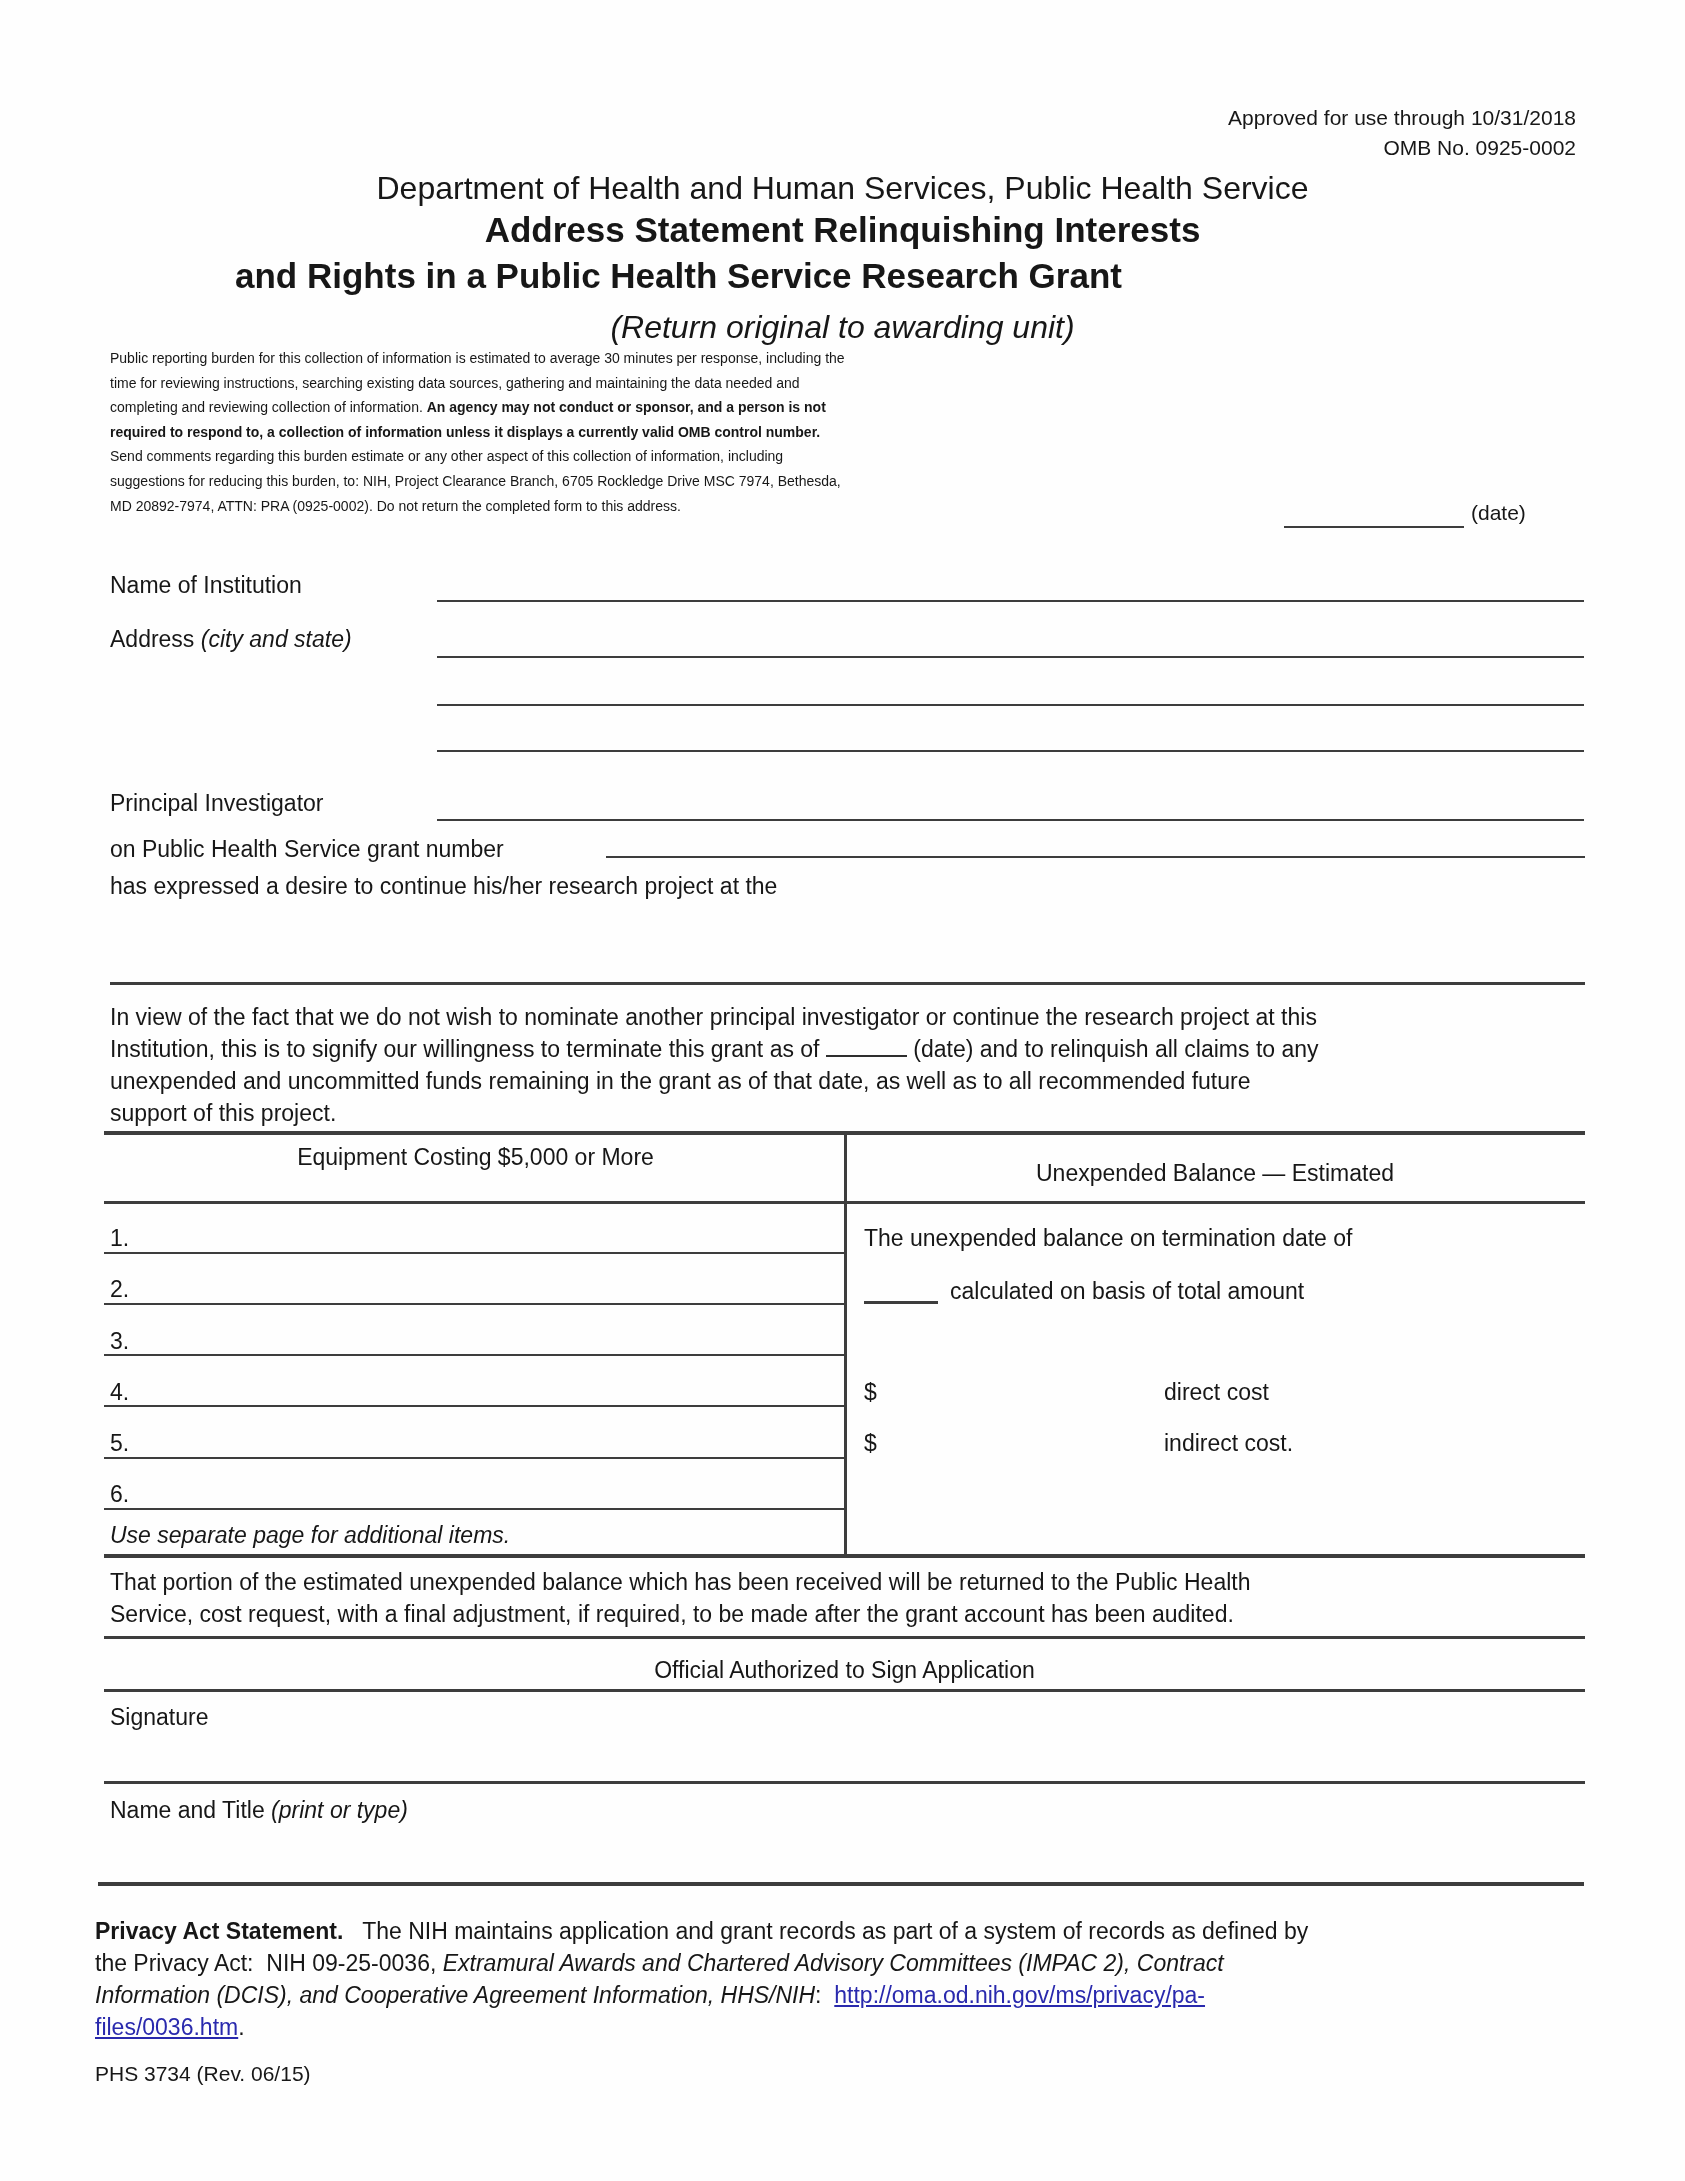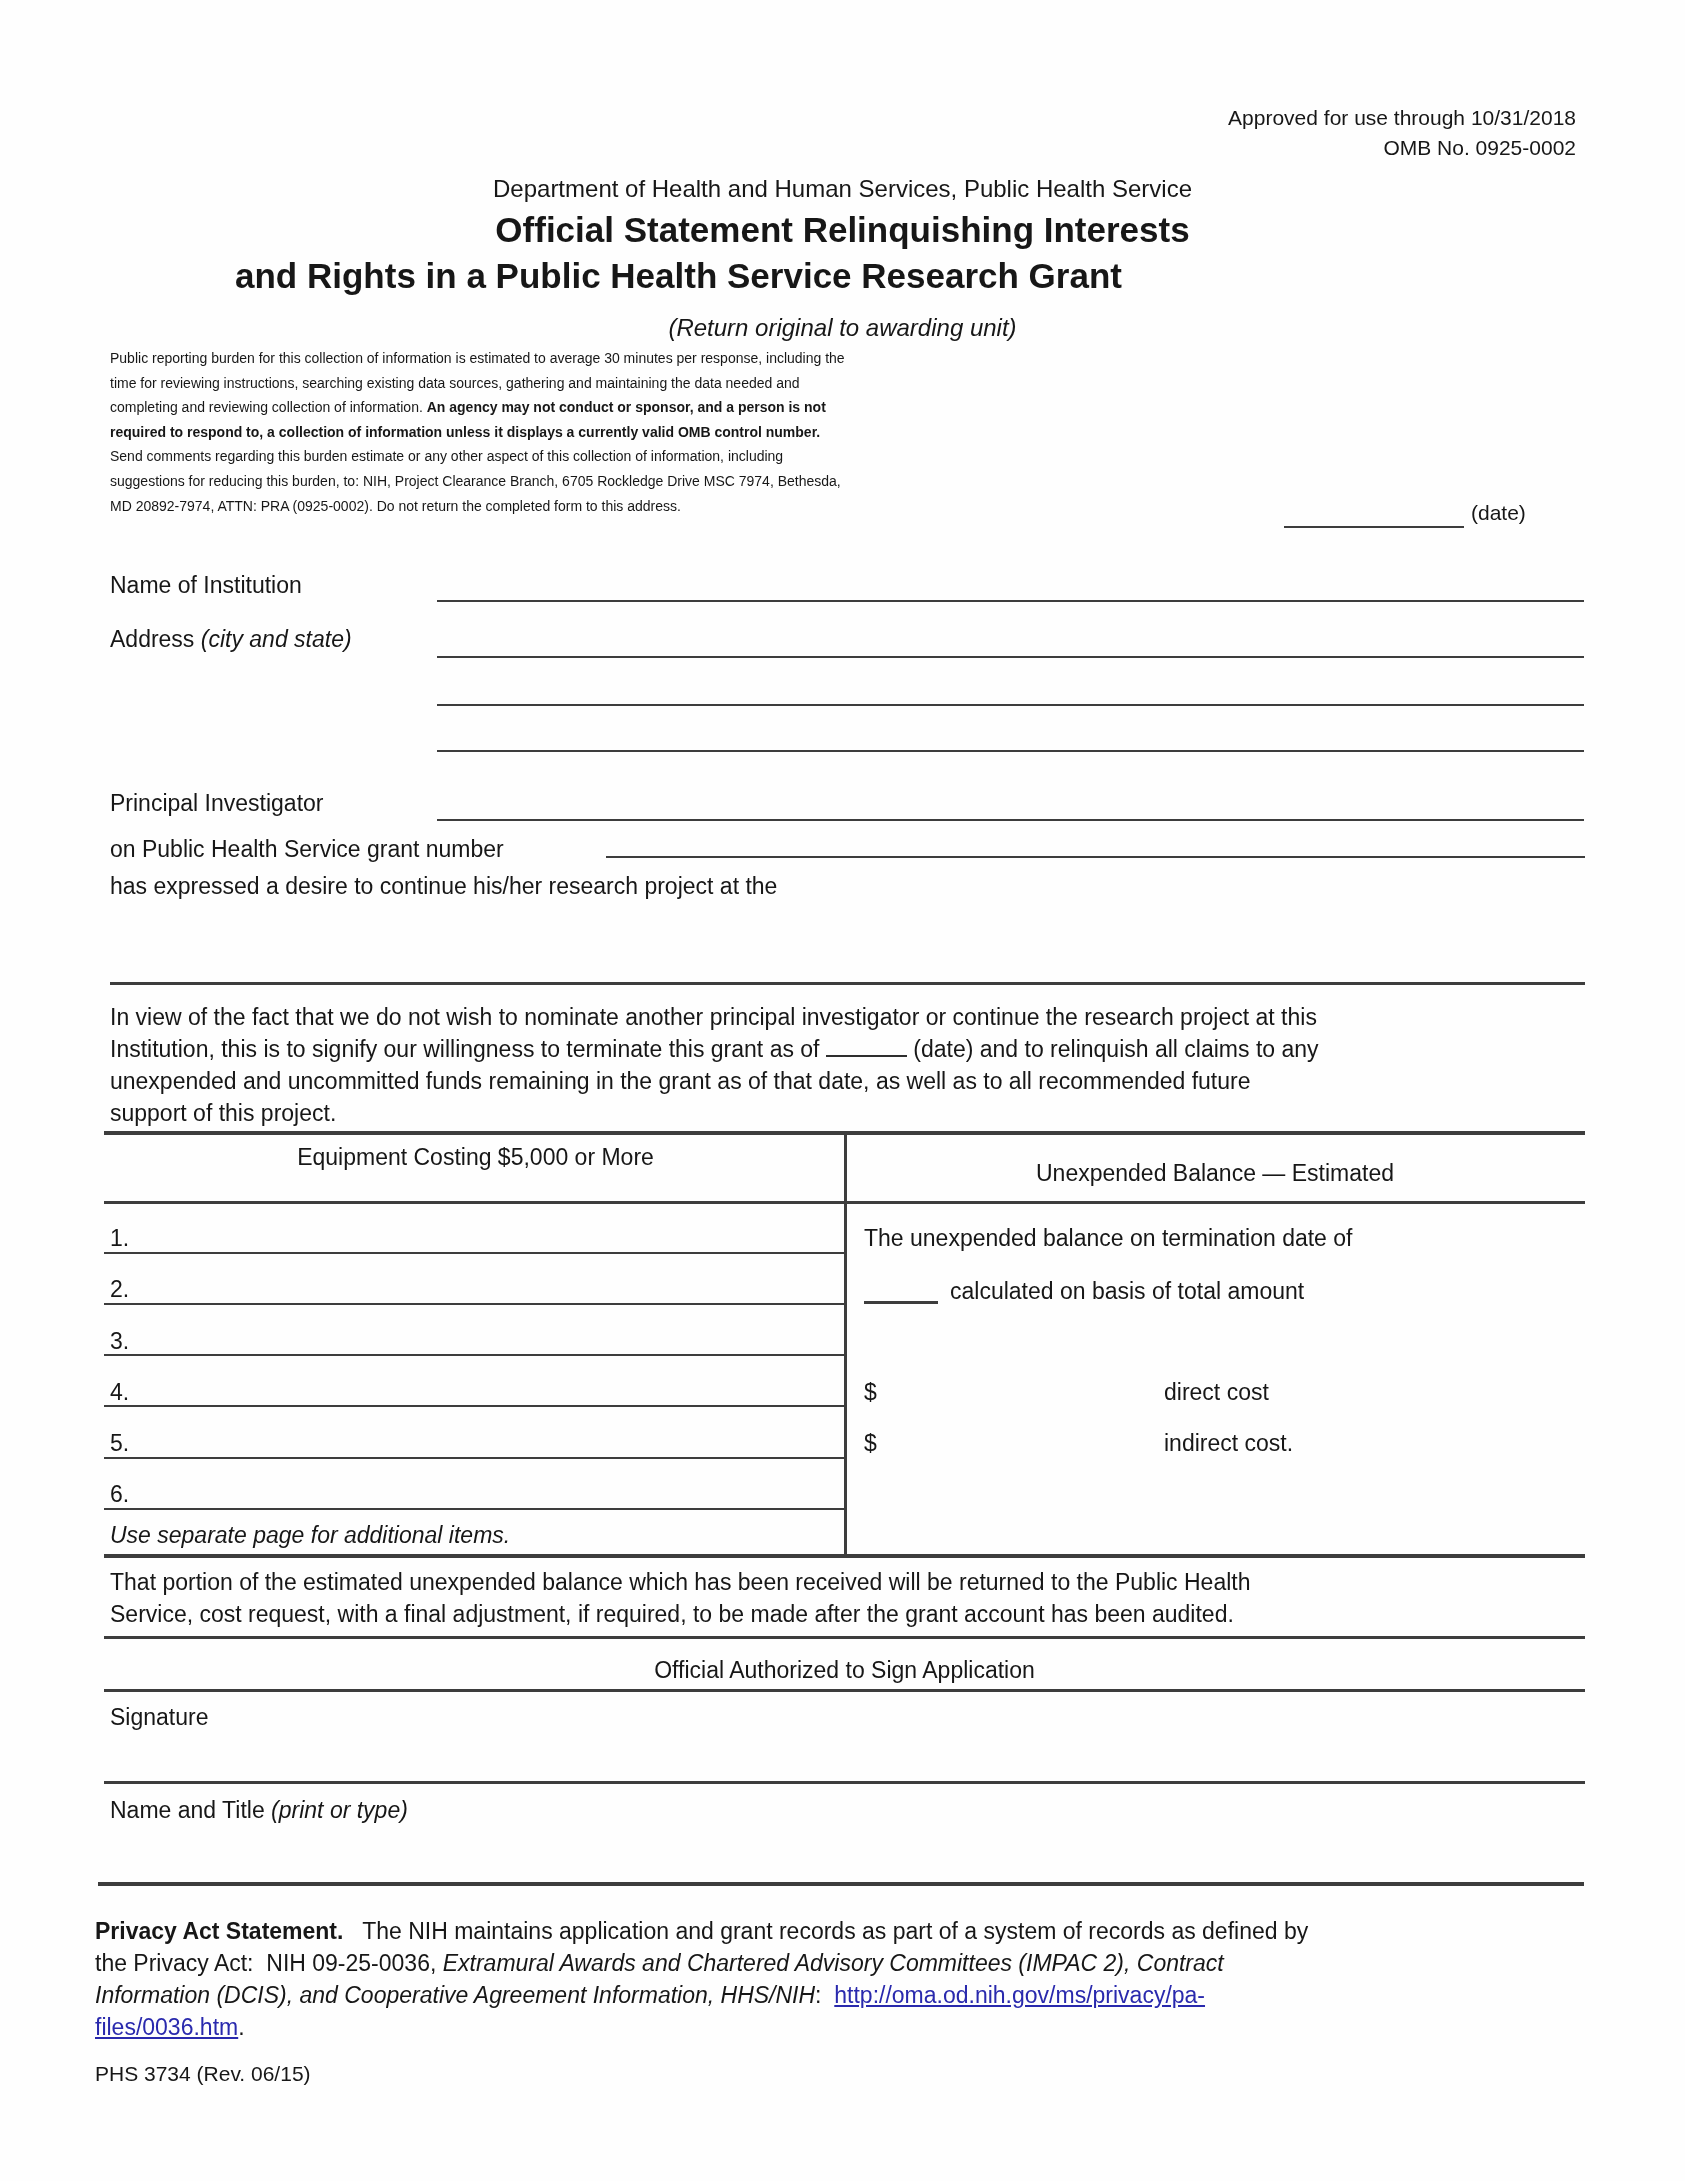--- a/index.html
+++ b/index.html
@@ -12,21 +12,21 @@
     overflow:hidden;
   }
   .abs{position:absolute;}
   .rule{position:absolute;background:#3d3d3d;}
   .rt{text-align:right;}
   .ctr{text-align:center;}
   .sm{font-size:21px;line-height:26px;}
   .body-txt{font-size:23px;line-height:32px;}
   .burden-txt{font-size:14px;line-height:24.6px;}
   .title-txt{font-size:35px;font-weight:bold;line-height:42px;}
-  .dept-txt{font-size:24px;line-height:29px;}
+  .dept-txt{font-size:32px;line-height:29px;}
   .it{font-style:italic;}
   .bd{font-weight:bold;}
   .prewrap{white-space:pre-wrap;}
   .inline-blank{
     display:inline-block;
     width:81px;height:19.3px;
     border-bottom:2.6px solid #2e2e2e;
     vertical-align:baseline;
   }
   .link{
@@ -37,21 +37,21 @@
 </style>
 </head>
 <body>
 
 <div class="page">
 
   <div class="abs sm rt" style="left:957px;top:105px;width:619px;">Approved for use through 10/31/2018</div>
   <div class="abs sm rt" style="left:957px;top:135px;width:619px;">OMB No. 0925-0002</div>
 
   <div class="abs dept-txt ctr" style="left:0;top:174px;width:1685px;">Department of Health and Human Services, Public Health Service</div>
-  <div class="abs title-txt ctr" style="left:0;top:209px;width:1685px;">Official Statement Relinquishing Interests</div>
+  <div class="abs title-txt ctr" style="left:0;top:209px;width:1685px;">Address Statement Relinquishing Interests</div>
   <div class="abs title-txt ctr" style="left:0;top:255px;width:1357px;">and Rights in a Public Health Service Research Grant</div>
   <div class="abs dept-txt it ctr" style="left:0;top:313px;width:1685px;">(Return original to awarding unit)</div>
 
   <div class="abs burden-txt prewrap" style="left:110px;top:346px;width:1194px;"><span>Public reporting burden for this collection of information is estimated to average 30 minutes per response, including the</span><br><span>time for reviewing instructions, searching existing data sources, gathering and maintaining the data needed and</span><br><span>completing and reviewing collection of information. </span><span class="bd">An agency may not conduct or sponsor, and a person is not</span><br><span class="bd">required to respond to, a collection of information unless it displays a currently valid OMB control number.</span><br><span>Send comments regarding this burden estimate or any other aspect of this collection of information, including</span><br><span>suggestions for reducing this burden, to: NIH, Project Clearance Branch, 6705 Rockledge Drive MSC 7974, Bethesda,</span><br><span>MD 20892-7974, ATTN: PRA (0925-0002). Do not return the completed form to this address.</span></div>
 
   <div class="rule" style="left:1284px;top:526px;width:180px;height:1.8px;"></div>
   <div class="abs sm" style="left:1471px;top:500px;">(date)</div>
 
   <div class="abs body-txt" style="left:110px;top:569px;">Name of Institution</div>
   <div class="rule" style="left:437px;top:600px;width:1147px;height:1.8px;"></div>

